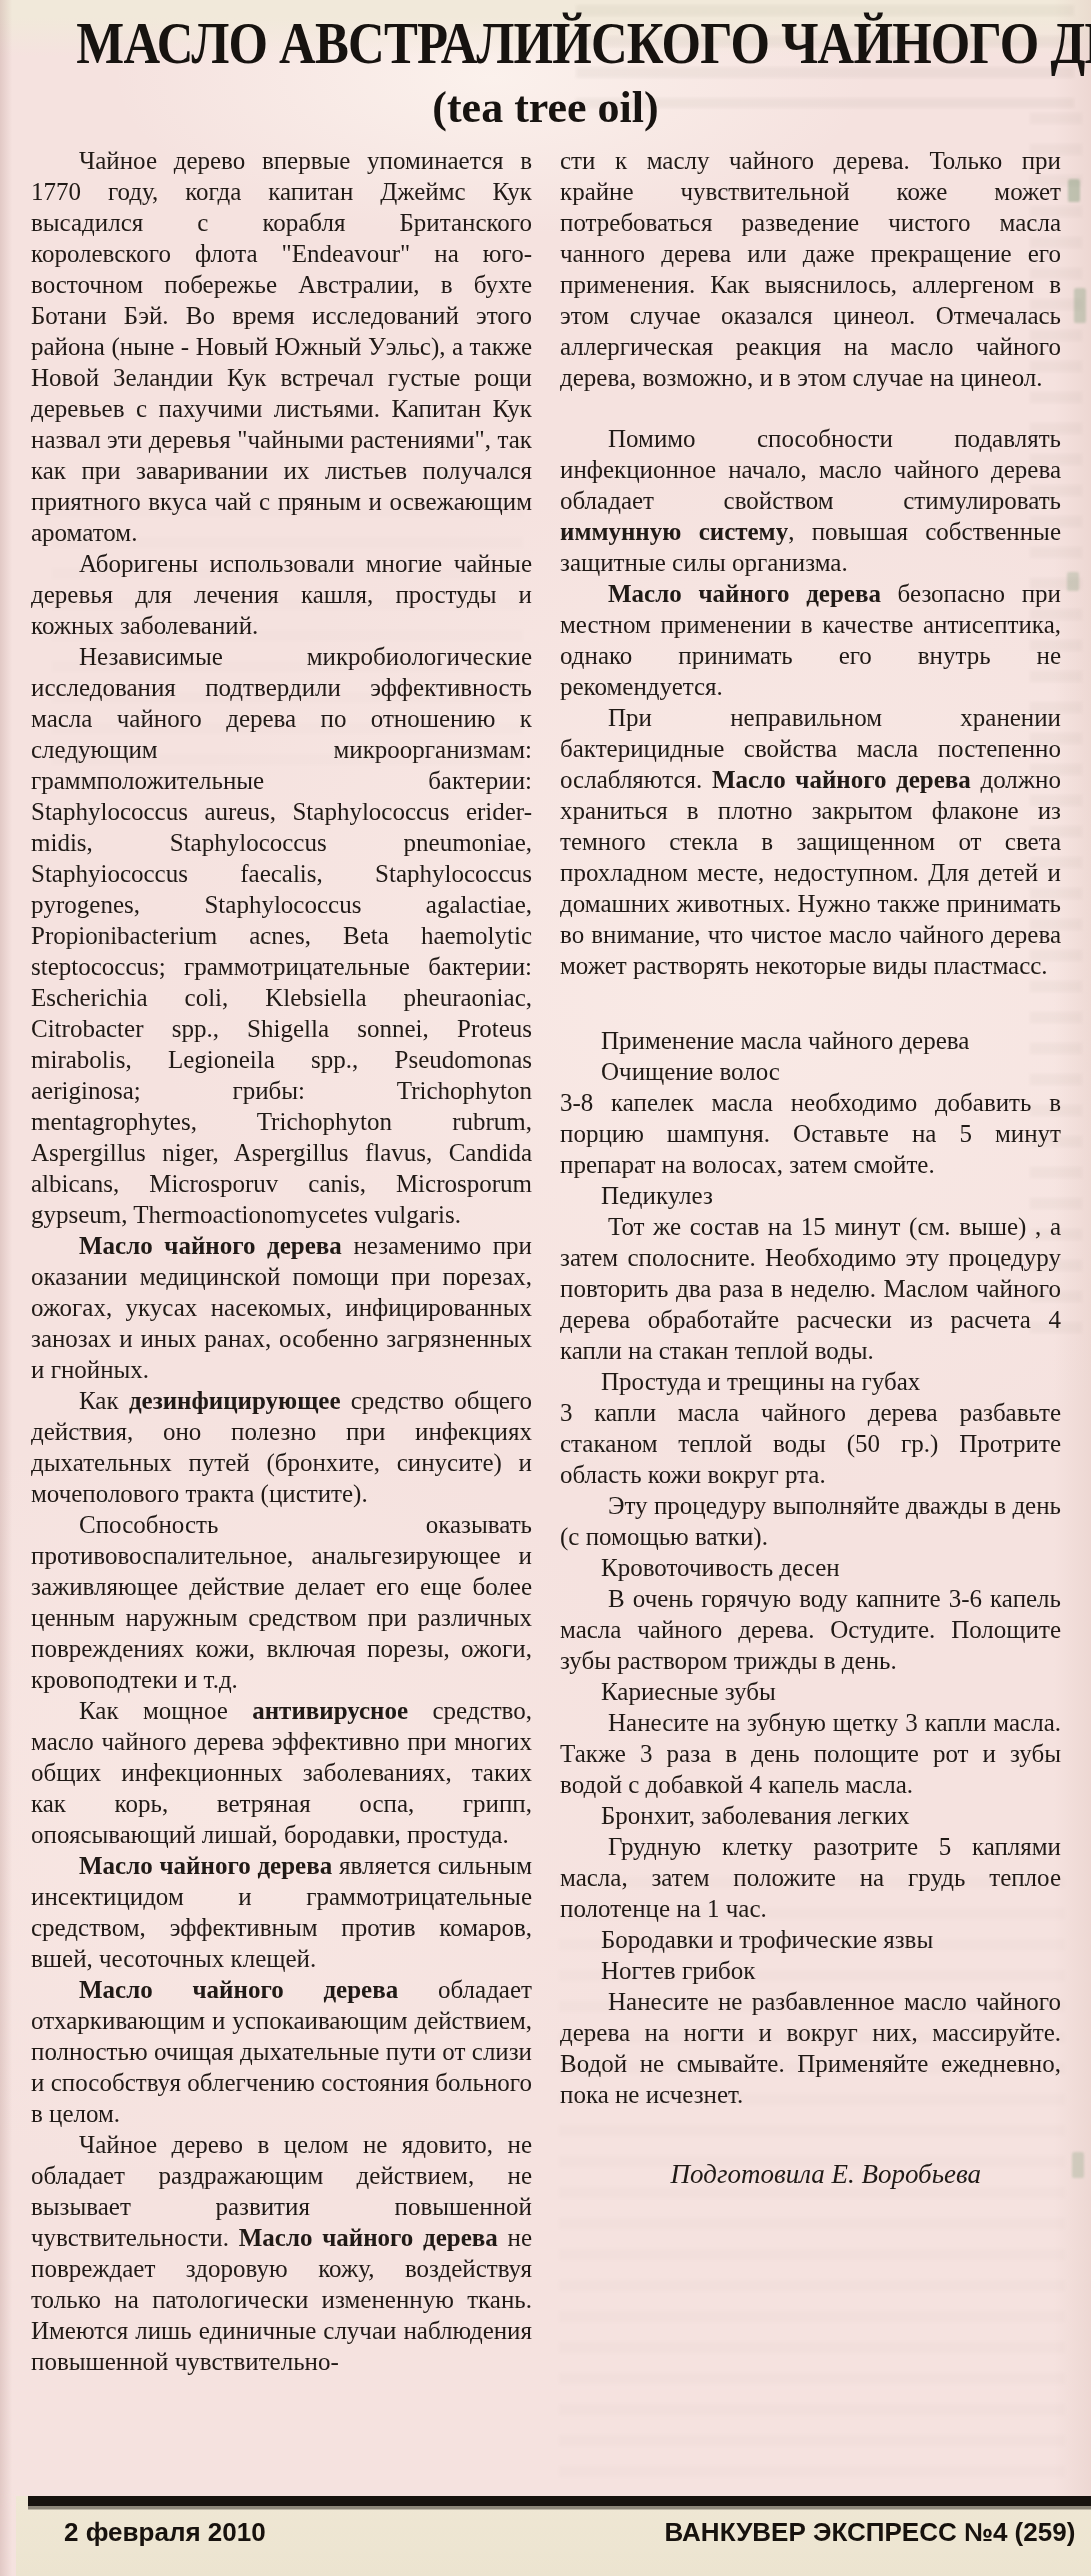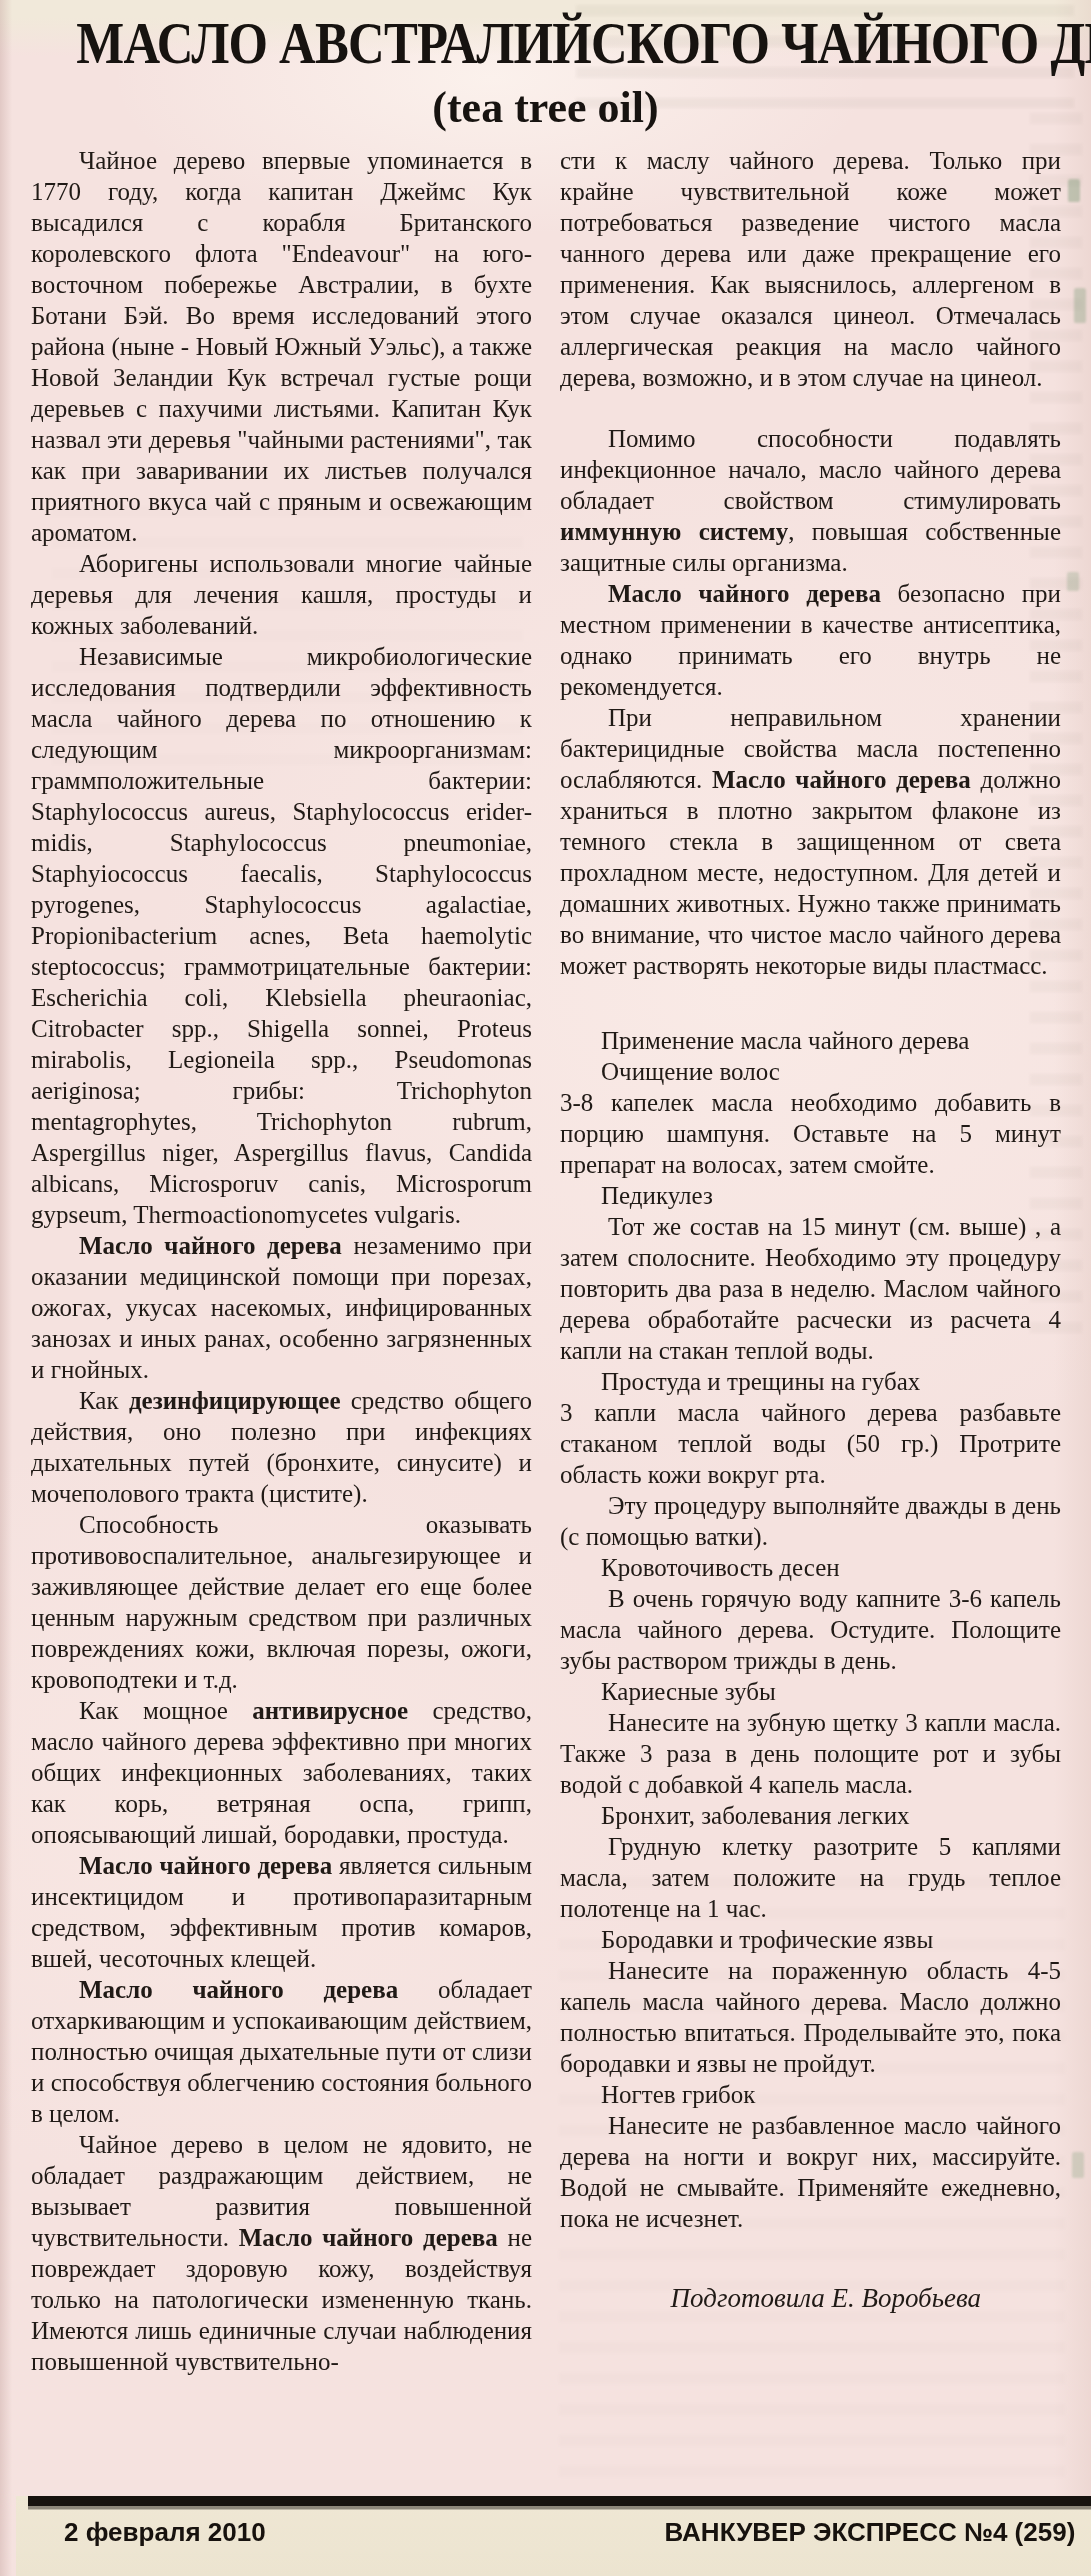--- a/index.html
+++ b/index.html
@@ -113,21 +113,21 @@
 
   <main class="columns">
     <div class="col" id="col-left">
         <p class="para"><span>Чайное дерево впервые упоминается в 1770 году, когда капитан Джеймс Кук высадился с корабля Британского королевского флота "Endeavour" на юго-восточном побережье Австралии, в бухте Ботани Бэй. Во время исследований этого района (ныне - Новый Южный Уэльс), а также Новой Зеландии Кук встречал густые рощи деревьев с пахучими листьями. Капитан Кук назвал эти деревья "чайными растениями", так как при заваривании их листьев получался приятного вкуса чай с пряным и освежающим ароматом.</span></p>
         <p class="para"><span>Аборигены использовали многие чайные деревья для лечения кашля, простуды и кожных заболеваний.</span></p>
         <p class="para"><span>Независимые микробиологические исследования подтвердили эффективность масла чайного дерева по отношению к следующим микроорганизмам: граммположительные бактерии: Staphylococcus aureus, Staphylococcus erider-midis, Staphylococcus pneumoniae, Staphyiococcus faecalis, Staphylococcus pyrogenes, Staphylococcus agalactiae, Propionibacterium acnes, Beta haemolytic steptococcus; граммотрицательные бактерии: Escherichia coli, Klebsiella pheuraoniac, Citrobacter spp., Shigella sonnei, Proteus mirabolis, Legioneila spp., Pseudomonas aeriginosa; грибы: Trichophyton mentagrophytes, Trichophyton rubrum, Aspergillus niger, Aspergillus flavus, Candida albicans, Microsporuv canis, Microsporum gypseum, Thermoactionomycetes vulgaris.</span></p>
         <p class="para"><b>Масло чайного дерева</b><span> незаменимо при оказании медицинской помощи при порезах, ожогах, укусах насекомых, инфицированных занозах и иных ранах, особенно загрязненных и гнойных.</span></p>
         <p class="para"><span>Как </span><b>дезинфицирующее</b><span> средство общего действия, оно полезно при инфекциях дыхательных путей (бронхите, синусите) и мочеполового тракта (цистите).</span></p>
         <p class="para"><span>Способность оказывать противовоспалительное, анальгезирующее и заживляющее действие делает его еще более ценным наружным средством при различных повреждениях кожи, включая порезы, ожоги, кровоподтеки и т.д.</span></p>
         <p class="para"><span>Как мощное </span><b>антивирусное</b><span> средство, масло чайного дерева эффективно при многих общих инфекционных заболеваниях, таких как корь, ветряная оспа, грипп, опоясывающий лишай, бородавки, простуда.</span></p>
-        <p class="para"><b>Масло чайного дерева</b><span> является сильным инсектицидом и противопаразитарным средством, эффективным против комаров, вшей, чесоточных клещей.</span></p>
+        <p class="para"><b>Масло чайного дерева</b><span> является сильным инсектицидом и граммотрицательные средством, эффективным против комаров, вшей, чесоточных клещей.</span></p>
         <p class="para"><b>Масло чайного дерева</b><span> обладает отхаркивающим и успокаивающим действием, полностью очищая дыхательные пути от слизи и способствуя облегчению состояния больного в целом.</span></p>
         <p class="para"><span>Чайное дерево в целом не ядовито, не обладает раздражающим действием, не вызывает развития повышенной чувствительности. </span><b>Масло чайного дерева</b><span> не повреждает здоровую кожу, воздействуя только на патологически измененную ткань. Имеются лишь единичные случаи наблюдения повышенной чувствительно-</span></p>
       </div>
     <div class="col" id="col-right">
         <p class="para noindent"><span>сти к маслу чайного дерева. Только при крайне чувствительной коже может потребоваться разведение чистого масла чанного дерева или даже прекращение его применения. Как выяснилось, аллергеном в этом случае оказался цинеол. Отмечалась аллергическая реакция на масло чайного дерева, возможно, и в этом случае на цинеол.</span></p>
         <div class="gap" style="height: 30px;"></div>
         <p class="para"><span>Помимо способности подавлять инфекционное начало, масло чайного дерева обладает свойством стимулировать </span><b>иммунную систему</b><span>, повышая собственные защитные силы организма.</span></p>
         <p class="para"><b>Масло чайного дерева</b><span> безопасно при местном применении в качестве антисептика, однако принимать его внутрь не рекомендуется.</span></p>
         <p class="para"><span>При неправильном хранении бактерицидные свойства масла постепенно ослабляются. </span><b>Масло чайного дерева</b><span> должно храниться в плотно закрытом флаконе из темного стекла в защищенном от света прохладном месте, недоступном. Для детей и домашних животных. Нужно также принимать во внимание, что чистое масло чайного дерева может растворять некоторые виды пластмасс.</span></p>
         <div class="gap" style="height: 44px;"></div>
@@ -139,21 +139,20 @@
         <p class="heading">Простуда и трещины на губах</p>
         <p class="para noindent"><span>3 капли масла чайного дерева разбавьте стаканом теплой воды (50 гр.) Протрите область кожи вокруг рта.</span></p>
         <p class="para"><span>Эту процедуру выполняйте дважды в день (с помощью ватки).</span></p>
         <p class="heading">Кровоточивость десен</p>
         <p class="para"><span>В очень горячую воду капните 3-6 капель масла чайного дерева. Остудите. Полощите зубы раствором трижды в день.</span></p>
         <p class="heading">Кариесные зубы</p>
         <p class="para"><span>Нанесите на зубную щетку 3 капли масла. Также 3 раза в день полощите рот и зубы водой с добавкой 4 капель масла.</span></p>
         <p class="heading">Бронхит, заболевания легких</p>
         <p class="para"><span>Грудную клетку разотрите 5 каплями масла, затем положите на грудь теплое полотенце на 1 час.</span></p>
         <p class="heading">Бородавки и трофические язвы</p>
-        <p class="para"><span>Нанесите на пораженную область 4-5 капель масла чайного дерева. Масло должно полностью впитаться. Проделывайте это, пока бородавки и язвы не пройдут.</span></p>
         <p class="heading">Ногтев грибок</p>
         <p class="para"><span>Нанесите не разбавленное масло чайного дерева на ногти и вокруг них, массируйте. Водой не смывайте. Применяйте ежедневно, пока не исчезнет.</span></p>
         <div class="gap" style="height: 49px;"></div>
         <p class="signature">Подготовила Е. Воробьева</p>
       </div>
   </main>
 
   <footer>
     <div class="rule"></div>
     <div class="footer-row">

